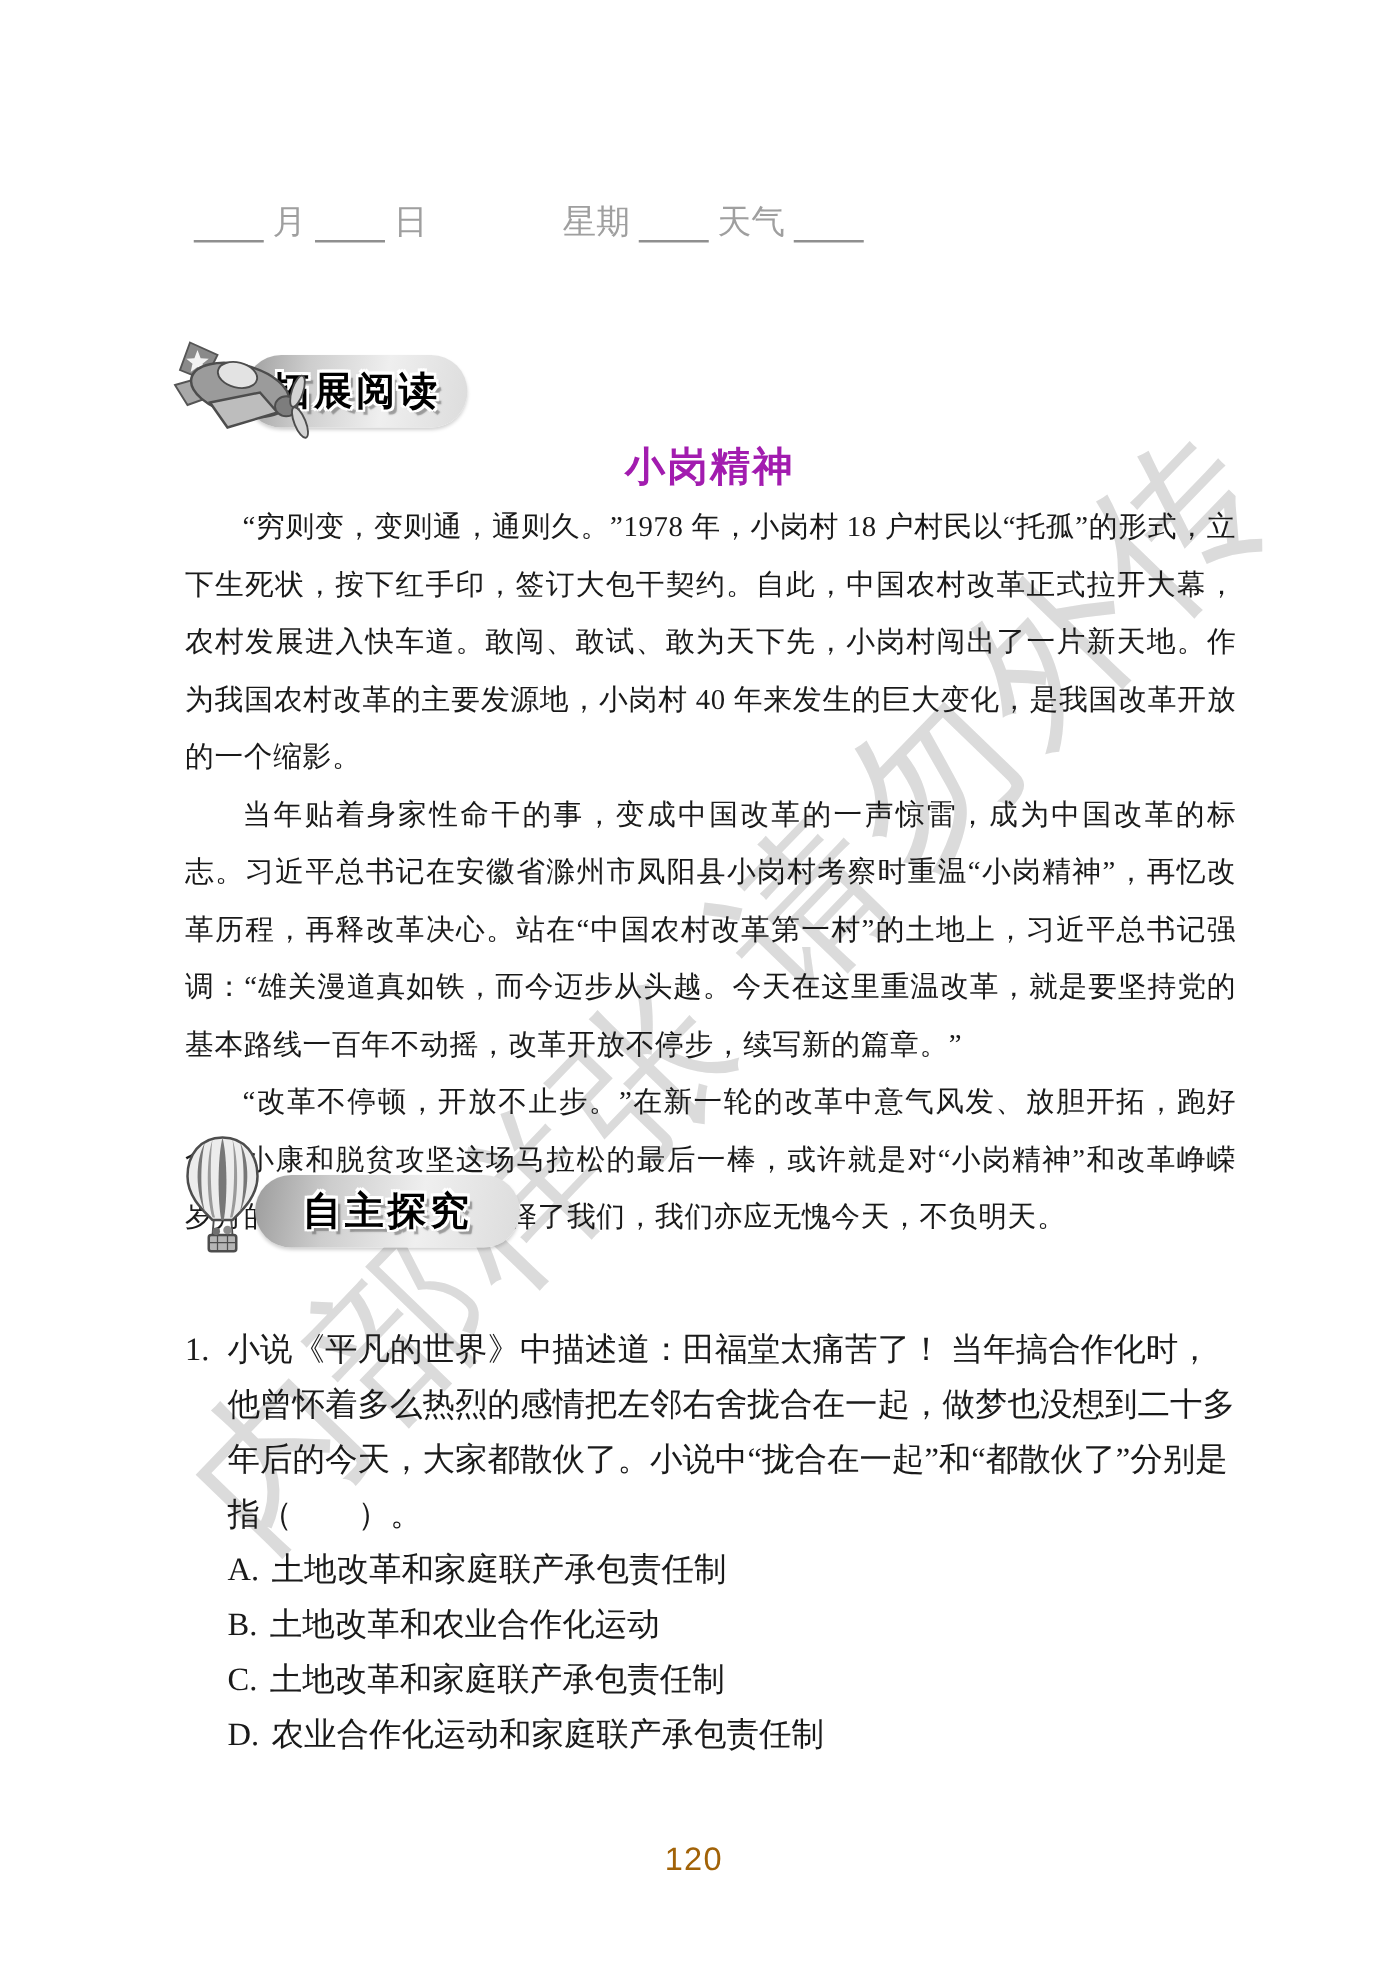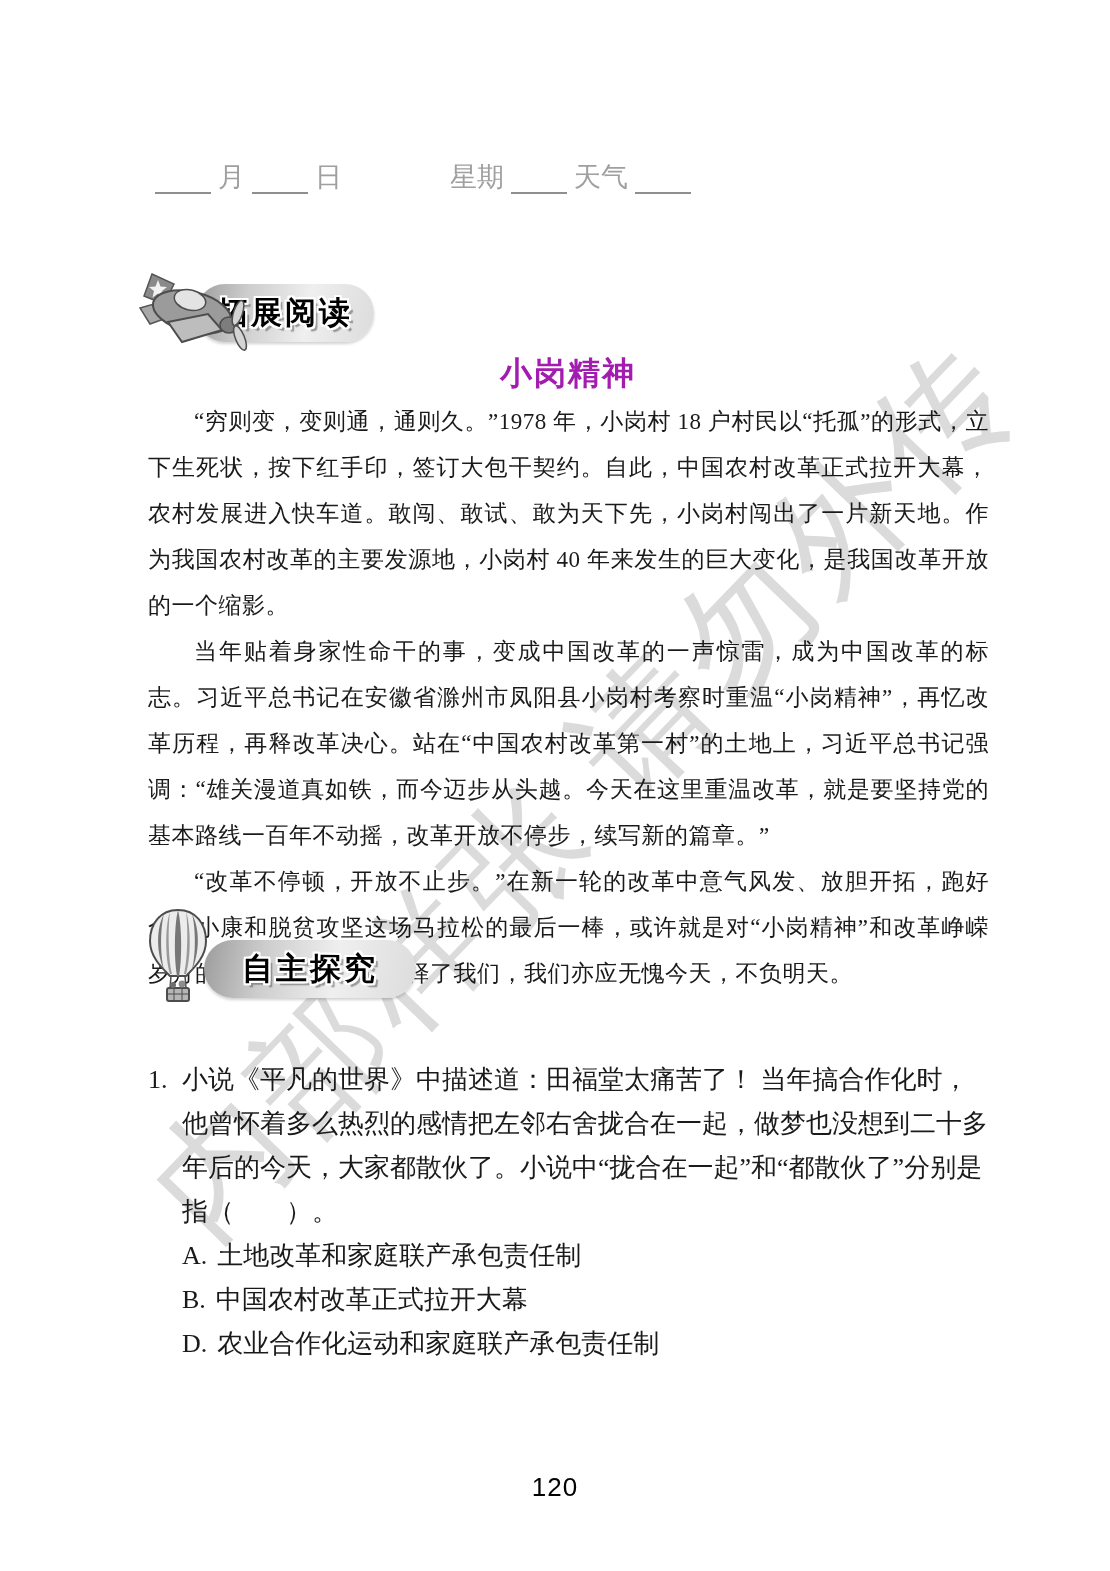--- a/index.html
+++ b/index.html
@@ -62,21 +62,21 @@
     font-size:26px;line-height:44px;box-sizing:border-box;padding-left:34px;
   }
   .qnum{position:absolute;left:0;top:0;}
   .qstem{text-align:justify;font-family:Liberation Serif, serif;}
   .options{margin-top:0;}
   .option{line-height:44px;}
   .option .olabel{margin-right:10px;}
   
   .page-number{
     position:absolute;left:0;top:1472px;width:1110px;text-align:center;
-    font-family:"Liberation Sans",sans-serif;font-size:26px;color:#000000;letter-spacing:1px;
+    font-family:"Liberation Sans",sans-serif;font-size:26px;color:#a16207;letter-spacing:1px;
   }
 </style>
 </head>
 <body>
 
 <div class="watermark">内部样张 请勿外传</div>
 
 <div class="content">
 
   <div class="date-header">
@@ -151,21 +151,24 @@
   </div>
 
   <div class="question">
     <span class="qnum">1.</span>
     <span class="qstem">小说《平凡的世界》中描述道：田福堂太痛苦了！ 当年搞合作化时，他曾怀着多么热烈的感情把左邻右舍拢合在一起，做梦也没想到二十多年后的今天，大家都散伙了。小说中“拢合在一起”和“都散伙了”分别是指（　　）。</span>
     <div class="options">
       <div class="option">
         <span class="olabel">A.</span><span class="otext">土地改革和家庭联产承包责任制</span>
       </div>
       <div class="option">
-        <span class="olabel">B.</span><span class="otext">中国农村改革正式拉开大幕</span>
+        <span class="olabel">B.</span><span class="otext">土地改革和农业合作化运动</span>
+      </div>
+      <div class="option">
+        <span class="olabel">C.</span><span class="otext">土地改革和家庭联产承包责任制</span>
       </div>
       <div class="option">
         <span class="olabel">D.</span><span class="otext">农业合作化运动和家庭联产承包责任制</span>
       </div>
     </div>
   </div>
 
   <div class="page-number">120</div>
 
 </div>

